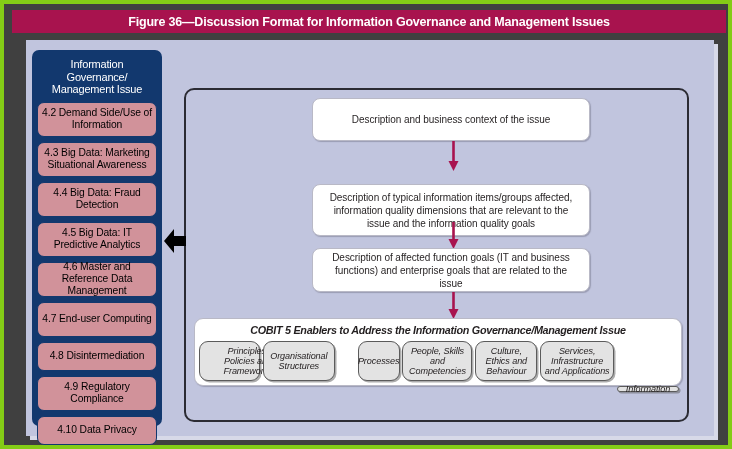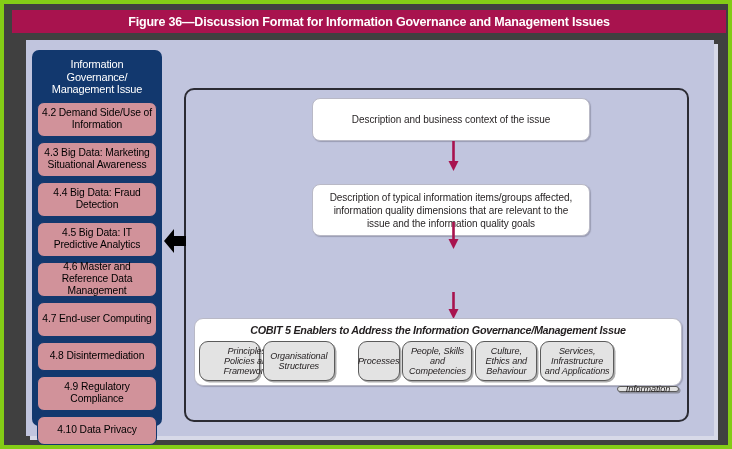--- a/index.html
+++ b/index.html
@@ -210,20 +210,23 @@
 
     <div class="flow-box" id="flow-box-2">
       <span>Description of typical information items/groups affected, information quality dimensions that are relevant to the issue and the information quality goals</span>
     </div>
 
     <svg class="connector" id="connector-2" viewBox="0 0 15 27" preserveAspectRatio="none">
       <line x1="7.5" y1="0" x2="7.5" y2="18" stroke="#a8134e" stroke-width="2.6"></line>
       <polygon points="2.5,17 12.5,17 7.5,27" fill="#a8134e"></polygon>
     </svg>
 
+    <div class="flow-box" id="flow-box-3">
+      <span>Description of affected function goals (IT and business functions) and enterprise goals that are related to the issue</span>
+    </div>
 
     <svg class="connector" id="connector-3" viewBox="0 0 15 27" preserveAspectRatio="none">
       <line x1="7.5" y1="0" x2="7.5" y2="18" stroke="#a8134e" stroke-width="2.6"></line>
       <polygon points="2.5,17 12.5,17 7.5,27" fill="#a8134e"></polygon>
     </svg>
 
     <div id="enablers-box">
       <div id="enablers-title">COBIT 5 Enablers to Address the Information Governance/Management Issue</div>
       <div id="enablers-row">
         <div class="enabler e0">

